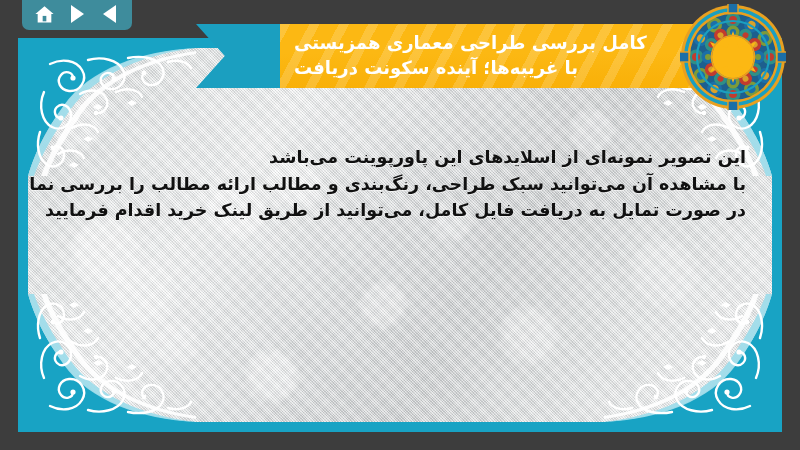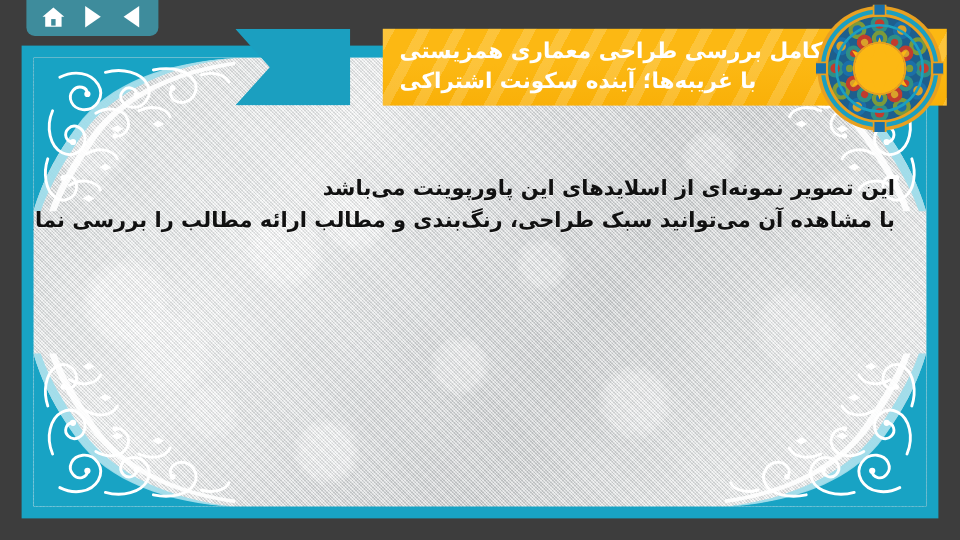--- a/index.html
+++ b/index.html
@@ -166,21 +166,20 @@
       repeating-linear-gradient(118deg,
         rgba(255,255,255,0.17) 0px, rgba(255,255,255,0.17) 9px,
         rgba(255,255,255,0.00) 9px, rgba(255,255,255,0.00) 26px),
       linear-gradient(180deg, #fcb813 0%, #fcb813 46%, #f9b008 100%);
     display: flex;
     flex-direction: column;
     align-items: flex-end;
     justify-content: center;
     padding: 0 22px 0 14px;
     box-sizing: border-box;
-    margin-left: 39px;
   }
   .banner-line {
     color: #ffffff;
     font-size: 18px;
     font-weight: 700;
     line-height: 1.38;
     white-space: nowrap;
     direction: rtl;
     text-align: right;
   }
@@ -357,30 +356,31 @@
             <path d="M104 52 l5 3 -5 3 -5 -3 Z"></path>
             <path d="M60 88 l5 3 -5 3 -5 -3 Z"></path>
             <path d="M46 114 l5 3 -5 3 -5 -3 Z"></path>
           </g>
         </svg>
       </div>
 
       <div class="body-text">
         <div class="body-line">این تصویر نمونه‌ای از اسلایدهای این پاورپوینت می‌باشد</div>
         <div class="body-line">با مشاهده آن می‌توانید سبک طراحی، رنگ‌بندی و مطالب ارائه مطالب را بررسی نمایید</div>
+        <div class="body-line">در صورت تمایل به دریافت فایل کامل، می‌توانید از طریق لینک خرید اقدام فرمایید</div>
       </div>
 
     </div>
   </div>
 
   <div class="banner-wrap">
     <div class="ribbon-tail"></div>
     <div class="banner">
       <div class="banner-line">کامل بررسی طراحی معماری همزیستی</div>
-      <div class="banner-line">با غریبه‌ها؛ آینده سکونت اشتراکی</div>
+      <div class="banner-line">با غریبه‌ها؛ آینده سکونت دریافت</div>
     </div>
 
     <div class="medallion">
       <svg viewBox="0 0 106 106" xmlns="http://www.w3.org/2000/svg">
         <defs>
           <clipPath id="medclip">
               <circle cx="53" cy="53" r="44"></circle>
             </clipPath>
         </defs>
         <circle cx="53" cy="53" r="52" fill="#e8a020"></circle>

